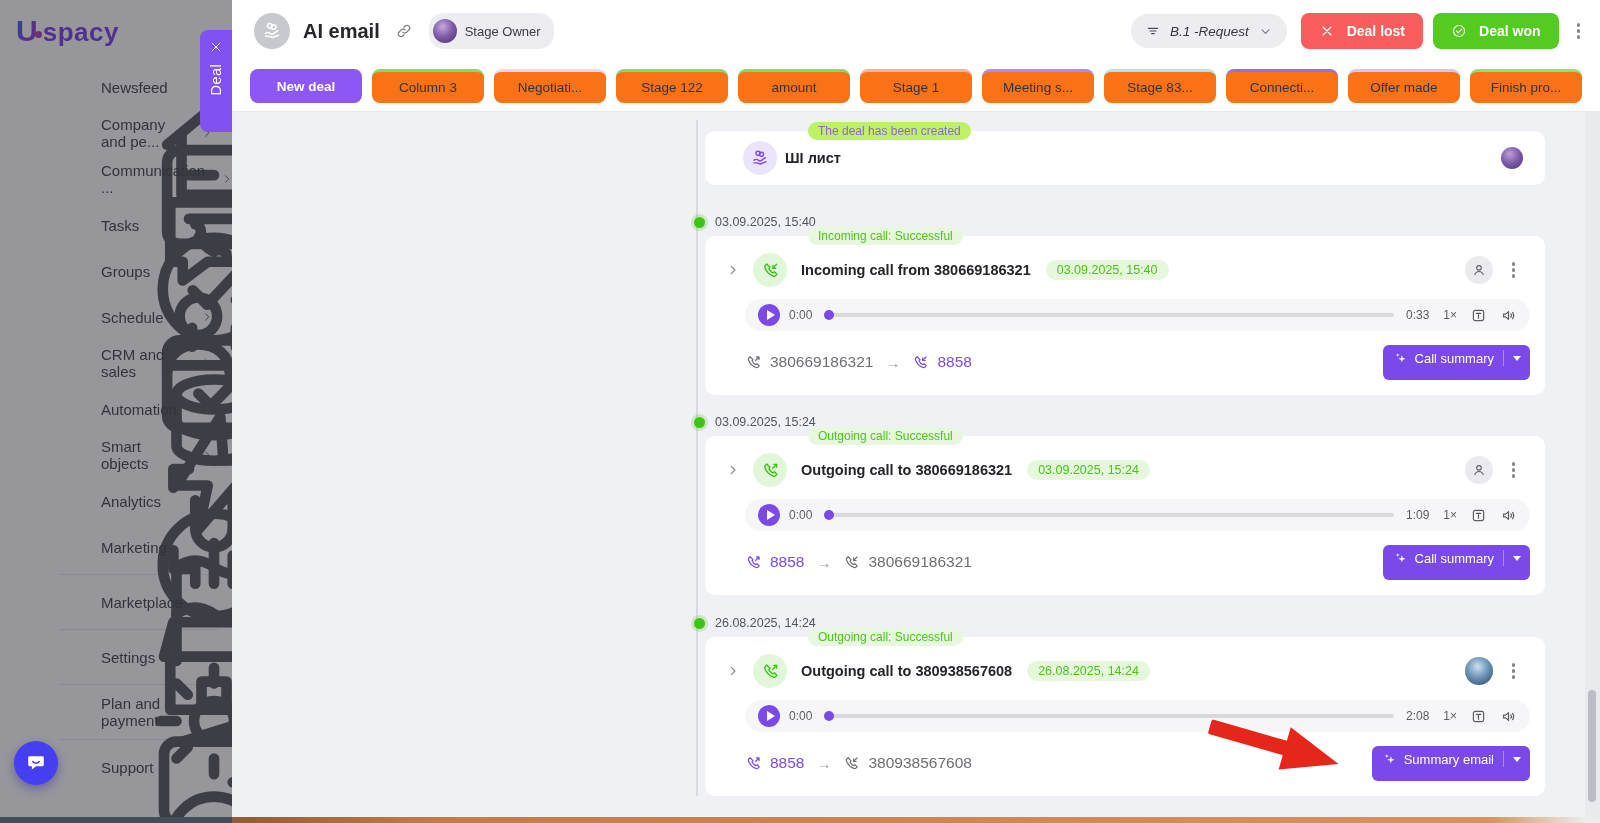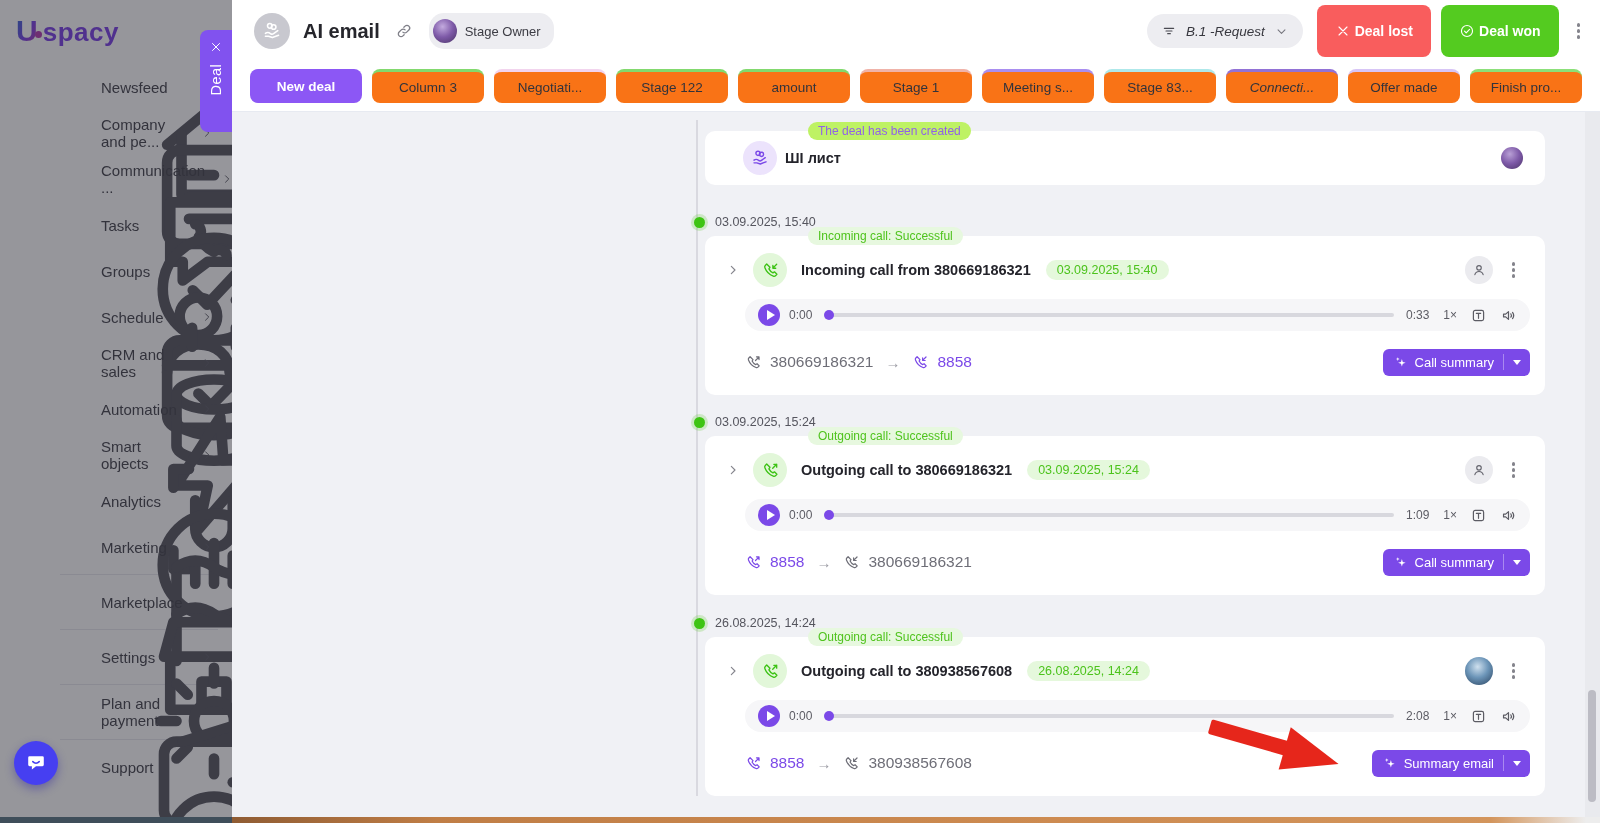--- a/index.html
+++ b/index.html
@@ -49,21 +49,21 @@
   .owner-pill{margin-left:16px;height:30px;border-radius:15px;background:#ededf1;display:flex;align-items:center;
     padding:3px 13px 3px 4px;gap:8px;cursor:pointer;}
   .owner-ava{width:24px;height:24px;border-radius:50%;background:radial-gradient(circle at 40% 32%,#c3aade 0%,#7e5aa8 48%,#483164 100%);}
   .owner-label{font-size:13px;color:#3c3c44;}
   .hspacer{flex:1;}
   .funnel-pill{height:34px;border-radius:17px;background:#ededf1;display:flex;align-items:center;gap:9px;
     padding:0 14px;cursor:pointer;}
   .funnel-pill .f-ic{width:16px;height:16px;color:#4a4a52;}
   .funnel-pill .f-label{font-size:13.5px;color:#38383f;font-style:italic;}
   .funnel-pill .f-chev{width:15px;height:15px;color:#76767e;}
-  .btn{height:52px;border-radius:8px;display:flex;align-items:center;gap:4px;padding:4px 18px;color:#fff;
+  .btn{height:36px;border-radius:8px;display:flex;align-items:center;gap:12px;padding:4px 18px;color:#fff;
     font-size:14px;font-weight:bold;cursor:pointer;border:none;}
   .btn svg{width:16px;height:16px;}
   .btn-lost{background:#f95d5d;margin-left:14px;}
   .btn-won{background:#54cb20;margin-left:10px;}
   .kebab{display:flex;flex-direction:column;gap:2.5px;align-items:center;padding:4px;cursor:pointer;}
   .kebab i{width:3.5px;height:3.5px;border-radius:50%;background:#84848c;display:block;}
   .hdr-kebab{margin-left:14px;}
 
   .stage-row{position:absolute;top:69px;left:18px;right:18px;display:flex;gap:10px;}
   .stage{flex:1;height:34px;border-radius:8px;background:#f97316;border-top:3px solid #ddd;
@@ -118,21 +118,21 @@
   .p-dur{font-size:12px;color:#5c5c64;}
   .p-speed{font-size:12px;color:#5c5c64;margin-left:14px;cursor:pointer;}
   .p-ic{width:17px;height:17px;color:#5c5c64;margin-left:13px;cursor:pointer;}
 
   .c-row3{position:absolute;top:111px;left:40px;right:15px;height:30px;display:flex;align-items:center;}
   .num{display:flex;align-items:center;gap:8px;font-size:15.5px;color:#6e6e77;}
   .num svg{width:17px;height:17px;}
   .num.accent{color:#7b49e8;}
   .num-arrow{margin:0 12px;color:#9c9ca4;font-size:15px;}
   .act-btn{margin-left:auto;height:27px;background:#7b49e8;border-radius:6px;display:flex;align-items:center;
-    padding:0 9px 0 11px;color:#fff;font-size:13px;cursor:pointer;}
+    padding:0 9px 8px 11px;color:#fff;font-size:13px;cursor:pointer;}
   .act-btn svg{width:14px;height:14px;}
   .act-label{margin-left:7px;white-space:nowrap;}
   .act-div{width:1px;height:16px;background:rgba(255,255,255,.35);margin:0 9px;}
   .act-caret{border-left:4.5px solid transparent;border-right:4.5px solid transparent;border-top:5px solid #fff;}
 
   .red-arrow{position:absolute;left:1202px;top:710px;width:150px;height:72px;z-index:45;pointer-events:none;}
   .red-arrow path,.red-arrow rect,.red-arrow polygon{fill:#e6261b;}
 
   .bottom-bar{position:absolute;left:0;right:0;bottom:0;height:6px;display:flex;z-index:70;}
   .bb-left{width:232px;background:#3f4e5a;}
@@ -503,21 +503,21 @@
 
     <div class="stage-row">
       <div class="stage active" style="background-color: rgb(140, 87, 245);">New deal</div>
       <div class="stage" style="border-top-color: rgb(130, 217, 110);">Column 3</div>
       <div class="stage" style="border-top-color: rgb(242, 212, 238);">Negotiati...</div>
       <div class="stage" style="border-top-color: rgb(130, 217, 110);">Stage 122</div>
       <div class="stage" style="border-top-color: rgb(130, 217, 110);">amount</div>
       <div class="stage" style="border-top-color: rgb(240, 179, 169);">Stage 1</div>
       <div class="stage" style="border-top-color: rgb(169, 142, 240);">Meeting s...</div>
       <div class="stage" style="border-top-color: rgb(174, 232, 234);">Stage 83...</div>
-      <div class="stage" style="border-top-color: rgb(146, 114, 214); font-style: italic;">Connecti...</div>
+      <div class="stage" style="border-top-color: rgb(146, 114, 214);">Connecti...</div>
       <div class="stage" style="border-top-color: rgb(215, 197, 246);">Offer made</div>
       <div class="stage" style="border-top-color: rgb(140, 224, 122);">Finish pro...</div>
     </div>
   </div>
 
   <div class="content">
     <div class="right-strip"></div>
     <div class="vthumb"></div>
     <div class="tline"></div>
 

